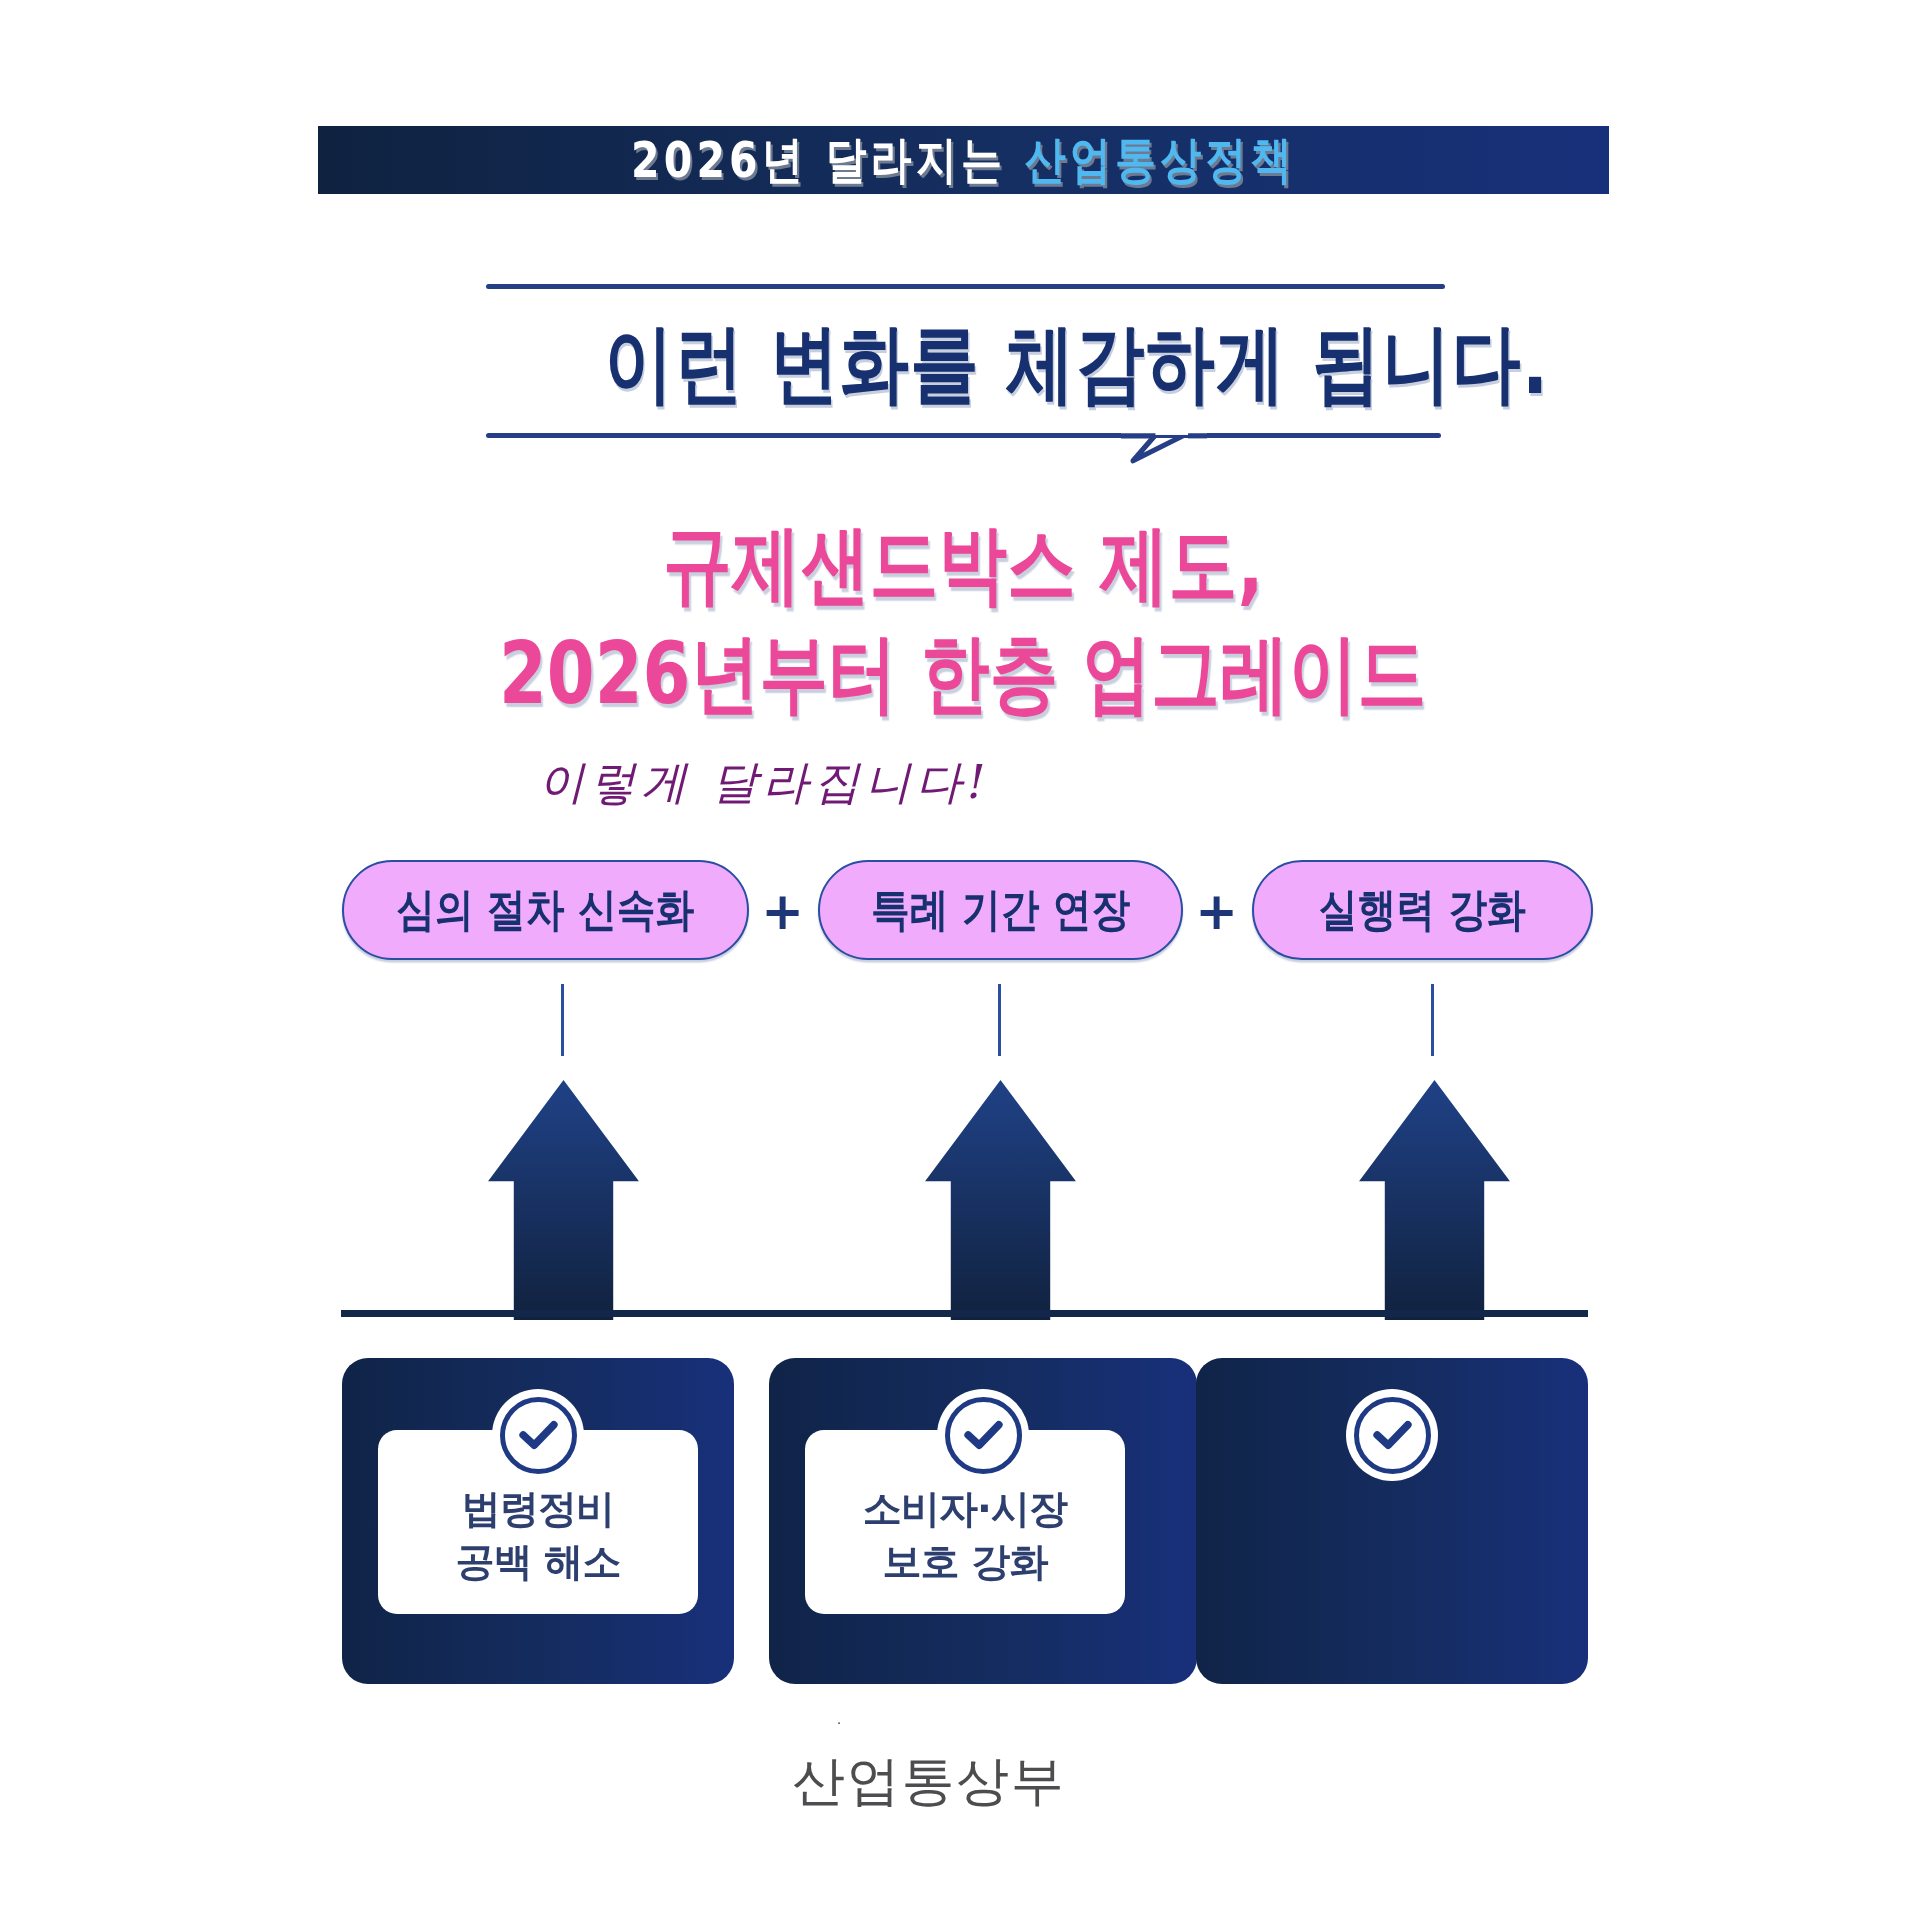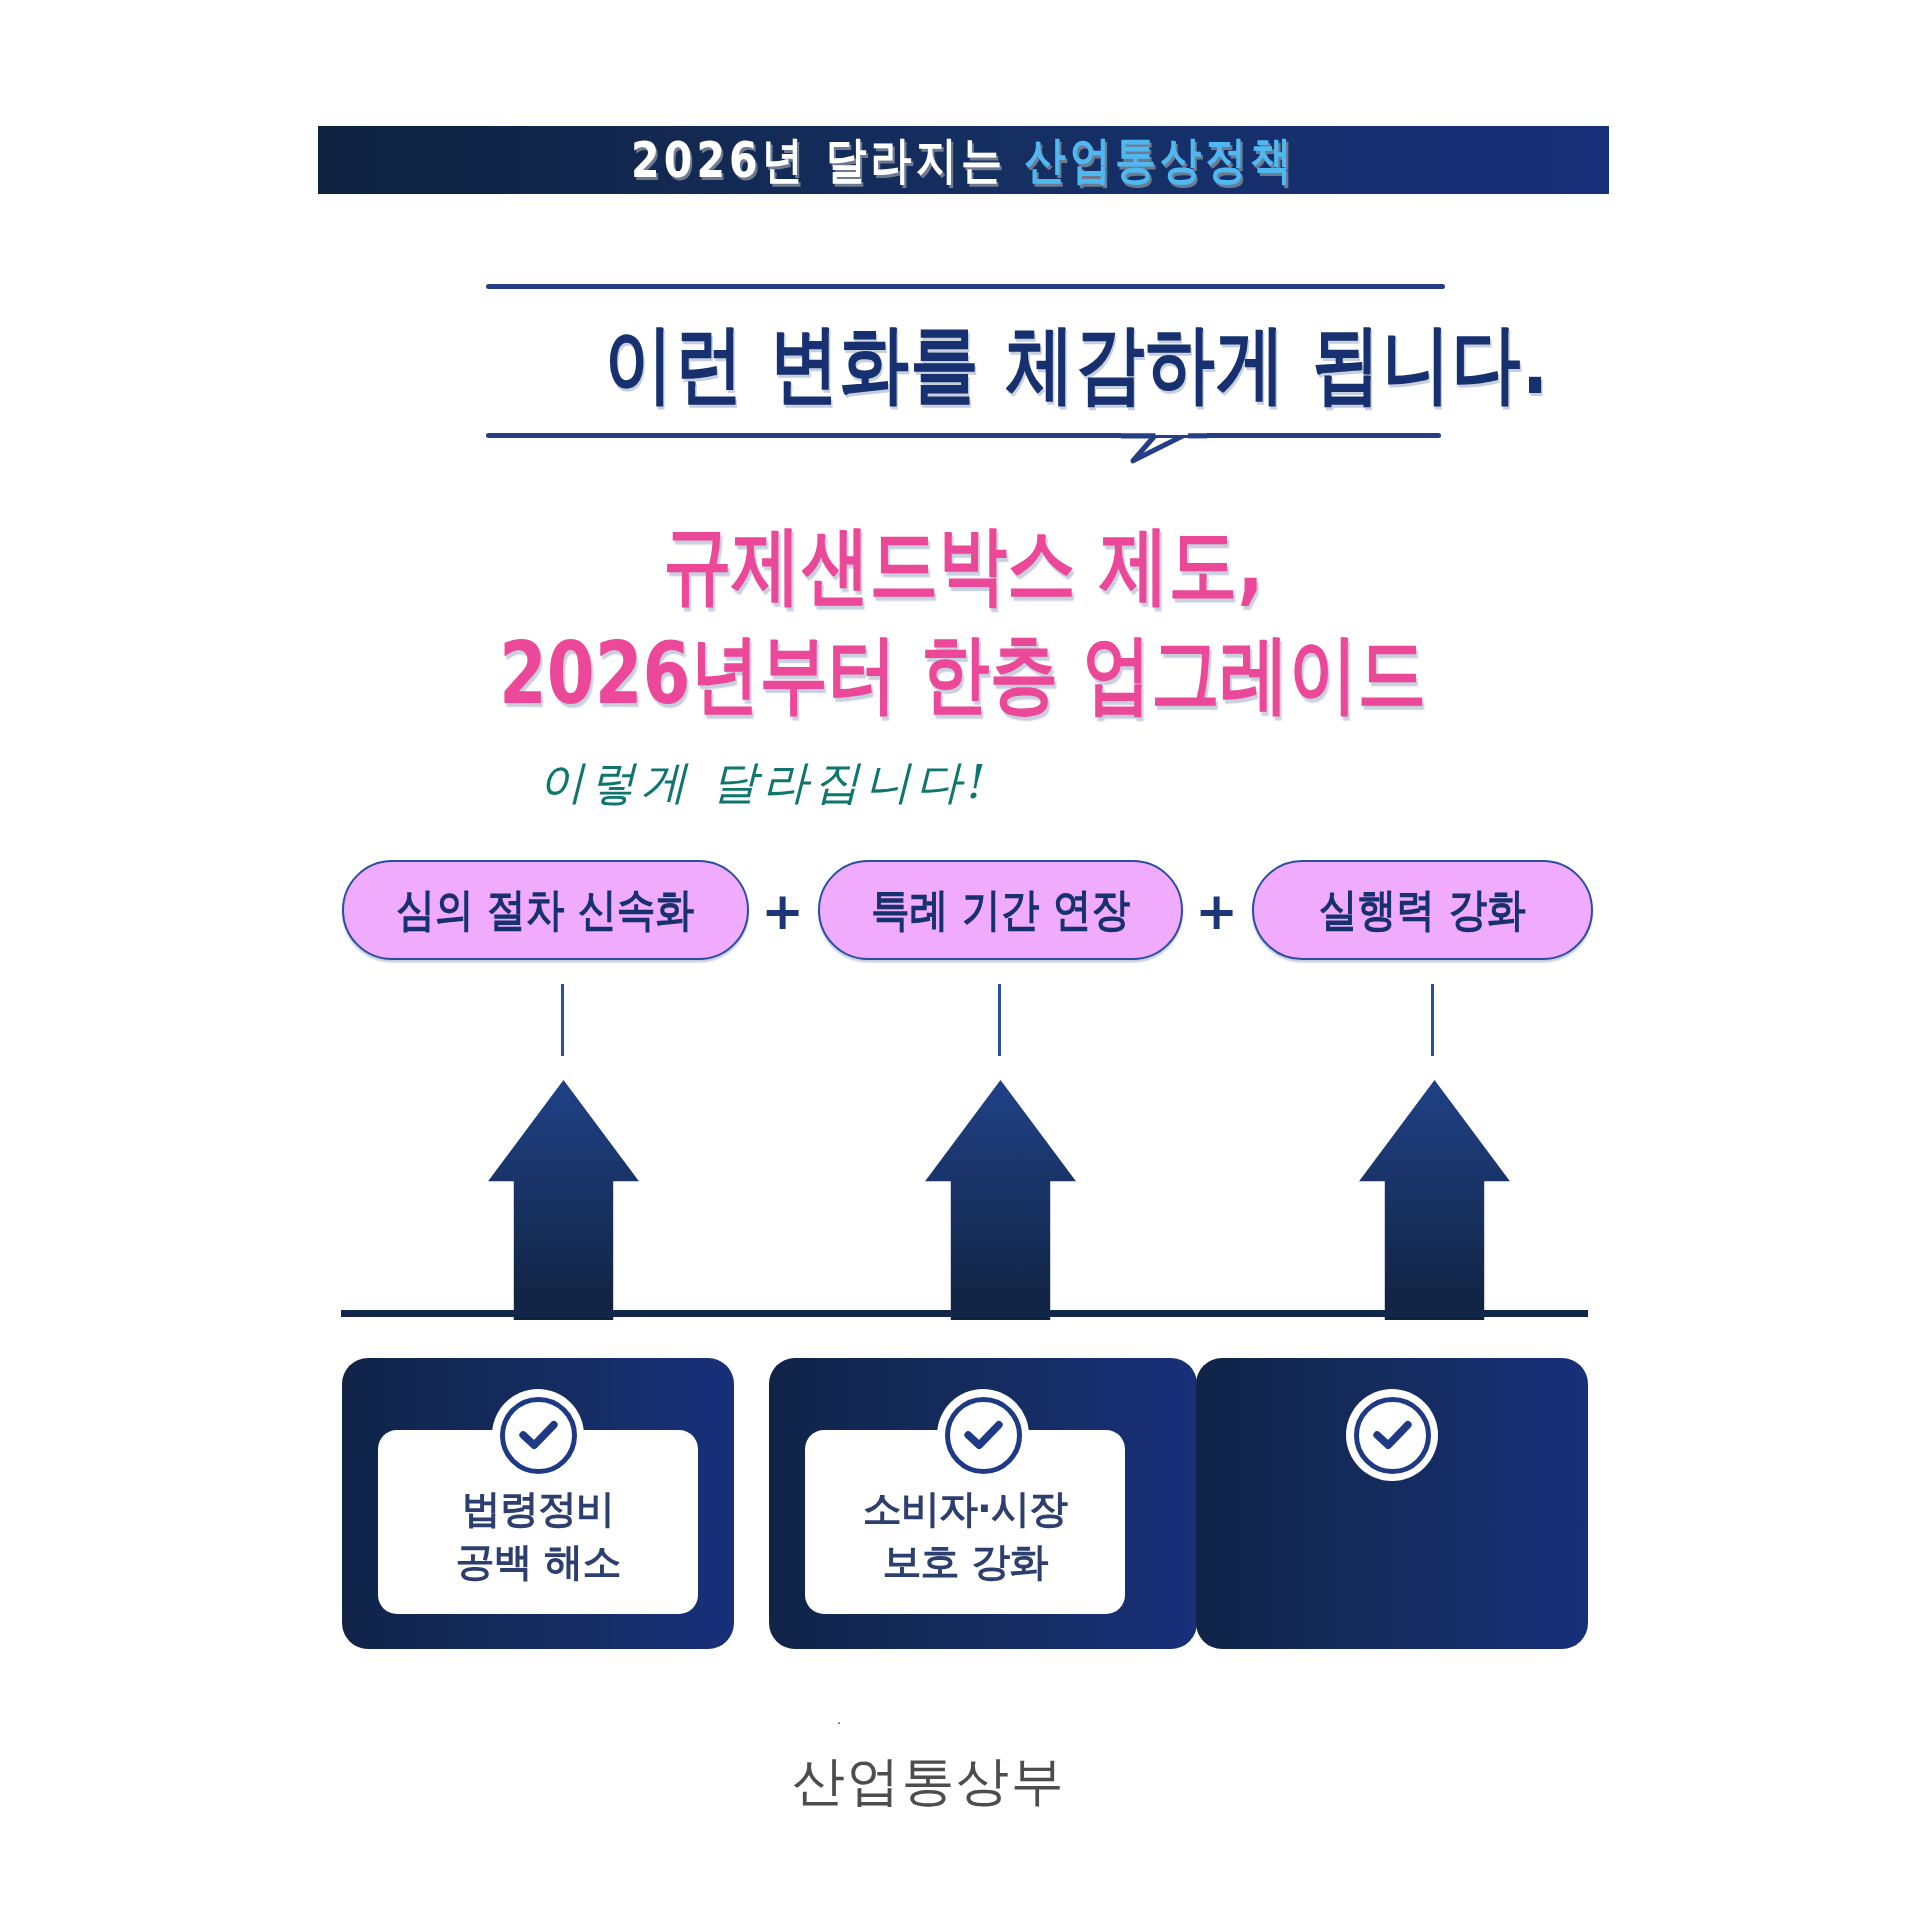--- a/index.html
+++ b/index.html
@@ -26,21 +26,21 @@
       transform: scaleX(0.80); letter-spacing: 1.7px; text-shadow: 1.7px 2.6px 0 #c7cfdf; }
 
     
     .title { left: 0; width: 1926px; text-align: center; font-weight: 900; color: #ec4899;
       font-size: 86px; white-space: nowrap; text-shadow: 2.6px 4.3px 1.7px #c8cfdd; }
     .title-line1 { top: 507px; }
     .title-line2 { top: 616px; }
     .title span { display: inline-block; transform: scaleX(0.80); }
 
     .subtitle { left: 0; width: 1529px; top: 752px; text-align: center;
-      font-family: "DejaVu Serif", serif; font-style: italic; font-size: 46px; color: #0f766e;
+      font-family: "DejaVu Serif", serif; font-style: italic; font-size: 46px; color: #701a75;
       letter-spacing: 5.1px; }
 
     
     .pill { top: 860px; height: 96px; border: 2.6px solid #2a4ea2; border-radius: 51px;
       background: #f0abfc; display: flex; align-items: center; justify-content: center;
       box-shadow: 0 2.6px 1.7px rgba(40,60,120,0.25); }
     .pill-text { font-size: 45px; font-weight: 900; color: #17306f; white-space: nowrap;
       transform: scaleX(0.86); }
     .pill-1 { left: 342px; width: 403px; }
     .pill-2 { left: 818px; width: 361px; }
@@ -50,21 +50,21 @@
     .plus-2 { left: 1191px; }
 
     
     .vline { top: 984px; width: 2.6px; height: 72px; background: #2a4ea2; }
 
     
     .arrow { top: 1080px; width: 151px; height: 240px; }
     .baseline { left: 341px; top: 1310px; width: 1247px; height: 6.8px; background: #13274b; }
 
     
-    .card { top: 1358px; width: 392px; height: 291px; border-radius: 26px;
+    .card { top: 1358px; width: 392px; height: 326px; border-radius: 26px;
       background: linear-gradient(90deg, #102448 0%, #152d63 60%, #18307a 100%); }
     .card-1 { left: 342px; }
     .card-2 { left: 769px; padding-left: 36px; }
     .card-3 { left: 1196px; }
     .card-inner { position: absolute; left: 36px; top: 72px; width: 320px; height: 184px;
       background: #ffffff; border-radius: 19px; display: flex; flex-direction: column;
       align-items: center; justify-content: center; padding-top: 26px; box-sizing: border-box; }
     .card-line { font-size: 39px; font-weight: 700; color: #2d3f6e; line-height: 53px;
       white-space: nowrap; letter-spacing: -0.9px; }
     .check { position: absolute; left: 50%; top: 31px; width: 92px; height: 92px;

